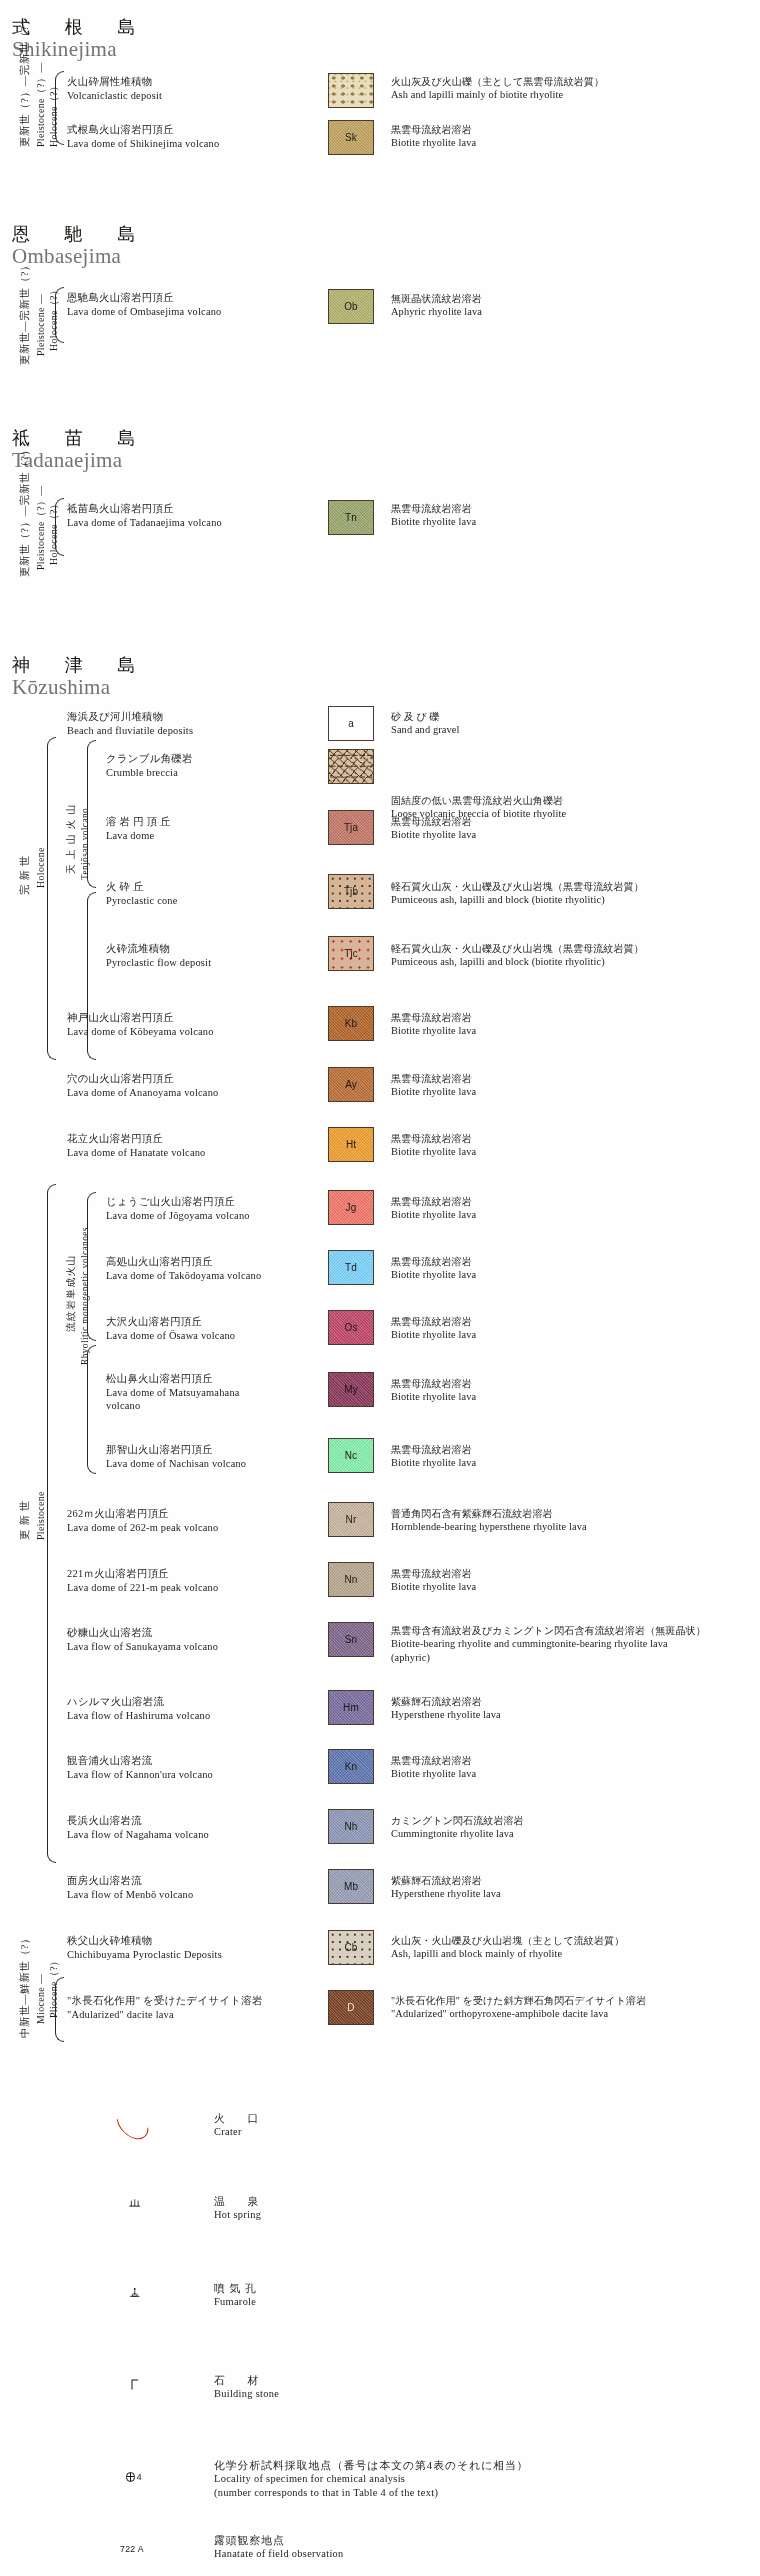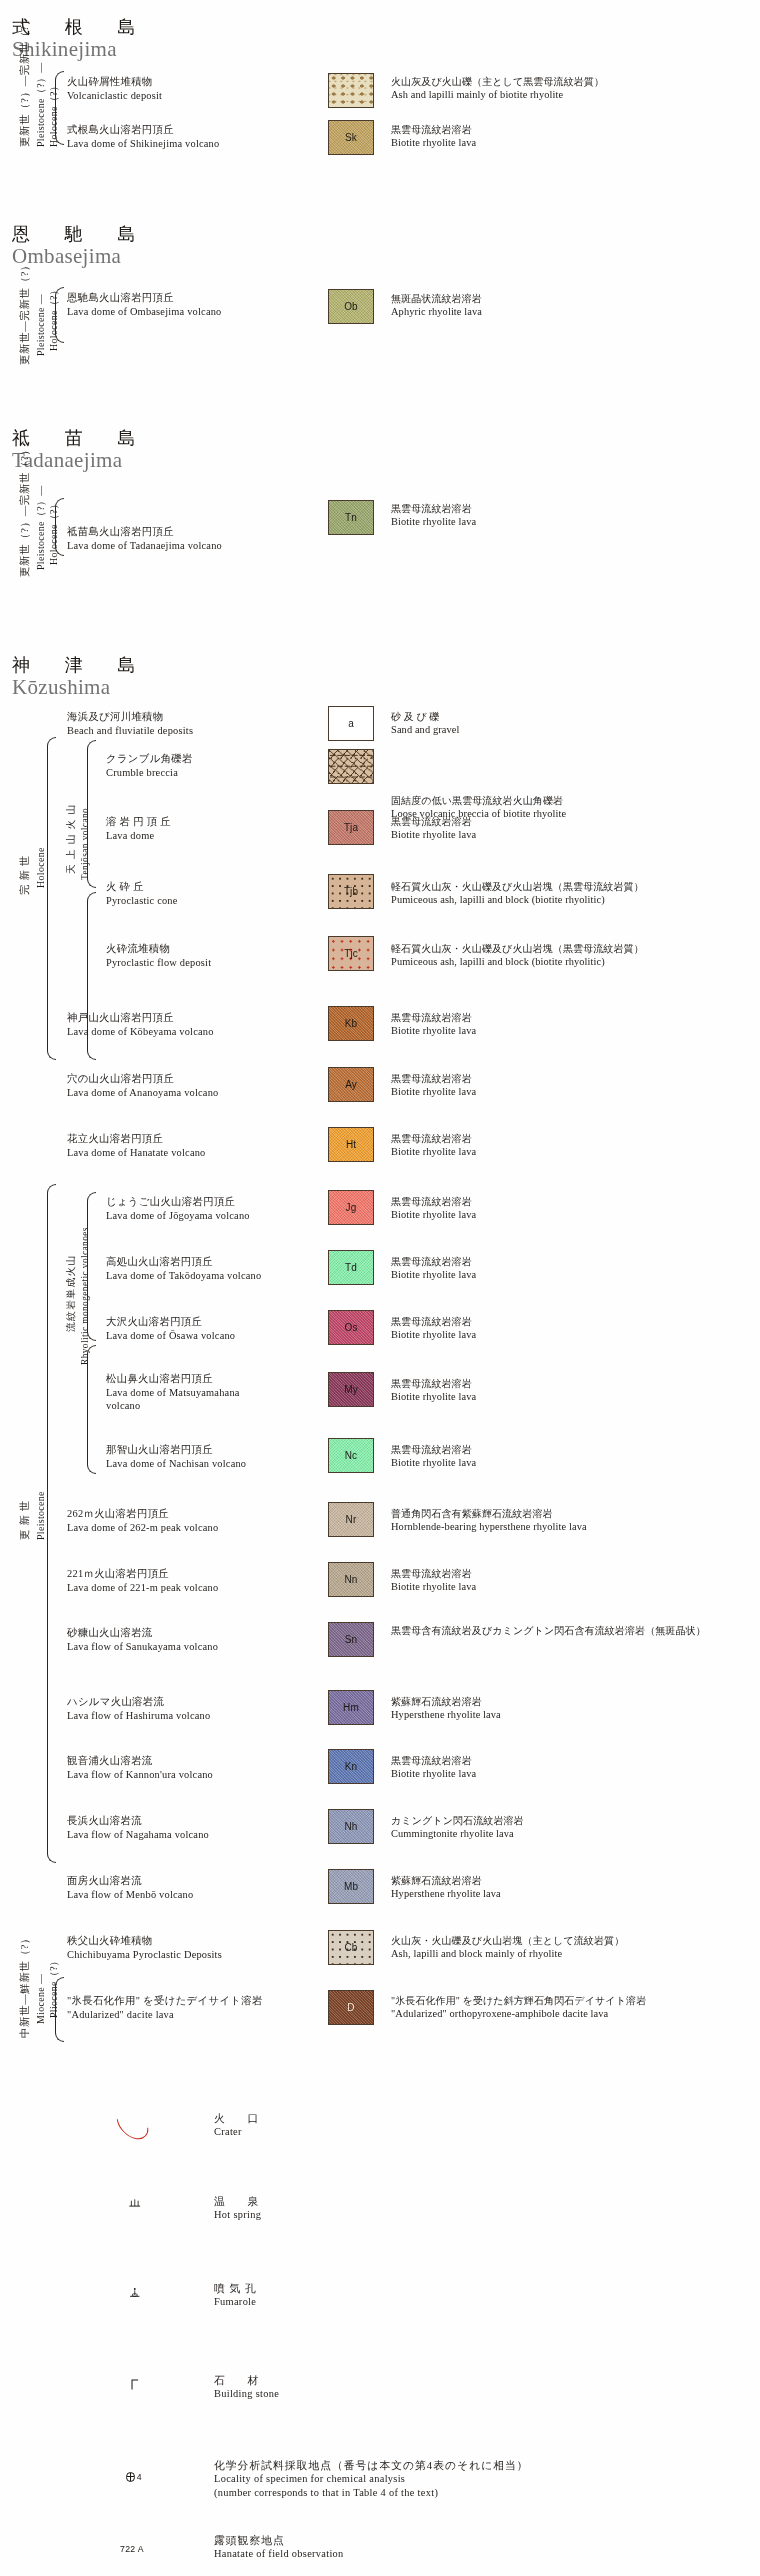--- a/index.html
+++ b/index.html
@@ -274,21 +274,21 @@
     <span class="jp">更新世（?）―完新世（?）</span>
   </div>
   <div class="era" style="left:34px; top:570px;">
     <span class="en">Pleistocene（?）―</span>
   </div>
   <div class="era" style="left:47px; top:565px;">
     <span class="en">Holocene（?）</span>
   </div>
   <div class="brace" style="left:55px; top:498px; height:58px;"></div>
 
-  <div class="unit-name" style="left:67px; top:502px;margin-top:23px;">
+  <div class="unit-name" style="left:67px; top:502px;">
     <span class="jp">祗苗島火山溶岩円頂丘</span>
     <span class="en">Lava dome of Tadanaejima volcano</span>
   </div>
   <div class="swatch tex-weave" style="left:328px; top:500px; background:#9aa86e;">
     <span class="code">Tn</span>
   </div>
   <div class="desc" style="left:391px; top:502px;">
     <span class="jp">黒雲母流紋岩溶岩</span>
     <span class="en">Biotite rhyolite lava</span>
   </div>
@@ -437,21 +437,21 @@
   </div>
   <div class="desc" style="left:391px; top:1195px;">
     <span class="jp">黒雲母流紋岩溶岩</span>
     <span class="en">Biotite rhyolite lava</span>
   </div>
 
   <div class="unit-name" style="left:106px; top:1255px;">
     <span class="jp">高処山火山溶岩円頂丘</span>
     <span class="en">Lava dome of Takōdoyama volcano</span>
   </div>
-  <div class="swatch tex-weave" style="left:328px; top:1250px; background:#86efac;">
+  <div class="swatch tex-weave" style="left:328px; top:1250px; background:#7dd3fc;">
     <span class="code">Td</span>
   </div>
   <div class="desc" style="left:391px; top:1255px;">
     <span class="jp">黒雲母流紋岩溶岩</span>
     <span class="en">Biotite rhyolite lava</span>
   </div>
 
   <div class="unit-name" style="left:106px; top:1315px;">
     <span class="jp">大沢火山溶岩円頂丘</span>
     <span class="en">Lava dome of Ōsawa volcano</span>
@@ -514,20 +514,21 @@
 
   <div class="unit-name" style="left:67px; top:1626px;">
     <span class="jp">砂糠山火山溶岩流</span>
     <span class="en">Lava flow of Sanukayama volcano</span>
   </div>
   <div class="swatch tex-weave" style="left:328px; top:1622px; background:#7f6a8e;">
     <span class="code">Sn</span>
   </div>
   <div class="desc" style="left:391px; top:1624px;">
     <span class="jp">黒雲母含有流紋岩及びカミングトン閃石含有流紋岩溶岩（無斑晶状）</span>
+    <span class="en wrap">Biotite-bearing rhyolite and cummingtonite-bearing rhyolite lava (aphyric)</span>
   </div>
 
   <div class="unit-name" style="left:67px; top:1695px;">
     <span class="jp">ハシルマ火山溶岩流</span>
     <span class="en">Lava flow of Hashiruma volcano</span>
   </div>
   <div class="swatch tex-weave" style="left:328px; top:1690px; background:#7b6fa2;">
     <span class="code">Hm</span>
   </div>
   <div class="desc" style="left:391px; top:1695px;">

